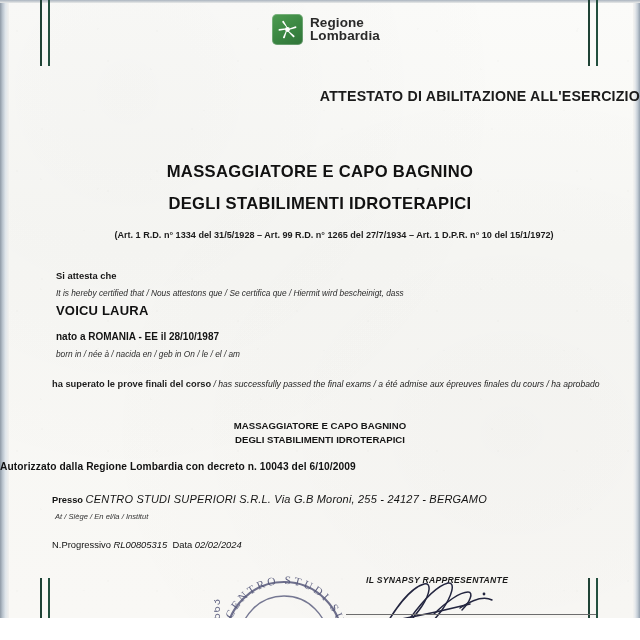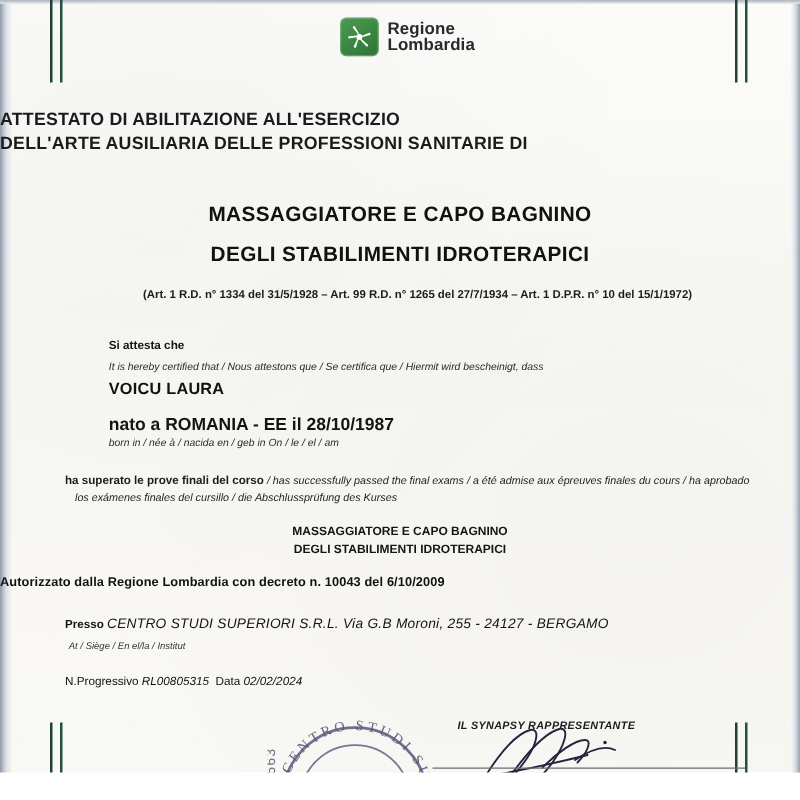--- a/index.html
+++ b/index.html
@@ -55,43 +55,43 @@
     position:relative;
   }
   .logo-mark svg{position:absolute;left:4px;top:4px;}
   .logo-text{
     font-size:13.5px;line-height:12.5px;color:#2a2a2a;font-weight:600;
     letter-spacing:.1px;
   }
   .logo-text span{display:block;}
 
   .hdr{
-    position:absolute;left:0;right:0;text-align:left;
+    position:absolute;left:0;right:0;text-align:right;
     font-size:14.2px;font-weight:bold;color:#1b1b1b;letter-spacing:.2px;
   }
   .hdr .l1{display:block;}
   .hdr .l2{display:block;margin-top:3px;}
 
   .course{
     position:absolute;left:0;right:0;text-align:center;
     font-size:16.6px;font-weight:bold;color:#111;letter-spacing:.3px;
   }
   .course .c2{display:block;margin-top:12px;}
 
   .lawline{
     position:absolute;left:0;right:0;text-align:center;
     font-size:9.1px;font-weight:bold;color:#1c1c1c;letter-spacing:0;padding-left:28px;
   }
 
   .lbl-b{font-size:9.4px;font-weight:bold;color:#151515;}
   .lbl-i{font-size:8.3px;font-style:italic;color:#2b2b2b;}
   .big-name{font-size:13px;font-weight:bold;color:#111;letter-spacing:.2px;}
-  .mid-b{font-size:14px;font-weight:bold;color:#141414;}
-
-  .abs{position:absolute;margin-left:31px;}
+  .mid-b{font-size:10px;font-weight:bold;color:#141414;}
+
+  .abs{position:absolute;}
 
   .para{
     position:absolute;left:52px;right:40px;
     font-size:8.6px;color:#1d1d1d;line-height:14px;
   }
   .para b{font-size:9.3px;margin-top:16px;}
   .para i{font-style:italic;}
 
   .coursemini{
     position:absolute;left:0;right:0;text-align:center;
@@ -164,40 +164,38 @@
       </svg>
     </div>
     <div class="logo-text">
       <span>Regione</span>
       <span>Lombardia</span>
     </div>
   </div>
 
   <div class="hdr" style="top:88px;">
     <span class="l1">ATTESTATO DI ABILITAZIONE ALL'ESERCIZIO</span>
-    <span class="l2">DELL'ARTE AUSILIARIA DELLE PROFESSIONI SANITARIE DI</span>
   </div>
 
   <div class="course" style="top:162px;">
     <span class="c1">MASSAGGIATORE E CAPO BAGNINO</span>
     <span class="c2">DEGLI STABILIMENTI IDROTERAPICI</span>
   </div>
 
   <div class="lawline" style="top:230px;">(Art. 1 R.D. n° 1334 del 31/5/1928 – Art. 99 R.D. n° 1265 del 27/7/1934 – Art. 1 D.P.R. n° 10 del 15/1/1972)</div>
 
   <div class="abs lbl-b" style="left:56px;top:270px;">Si attesta che</div>
   <div class="abs lbl-i" style="left:56px;top:288px;">It is hereby certified that / Nous attestons que / Se certifica que / Hiermit wird bescheinigt, dass</div>
   <div class="abs big-name" style="left:56px;top:303px;">VOICU LAURA</div>
 
   <div class="abs mid-b" style="left:56px;top:331px;">nato a ROMANIA - EE il 28/10/1987</div>
   <div class="abs lbl-i" style="left:56px;top:349px;">born in / née à / nacida en / geb in On / le / el / am</div>
 
   <div class="para" style="top:377px;">
     <b>ha superato le prove finali del corso</b><i> / has successfully passed the final exams / a été admise aux épreuves finales du cours / ha aprobado</i><br>
-    <i style="display:inline-block;margin-left:8px;">los exámenes finales del cursillo / die Abschlussprüfung des Kurses</i>
   </div>
 
   <div class="coursemini" style="top:419px;">
     <div>MASSAGGIATORE E CAPO BAGNINO</div>
     <div>DEGLI STABILIMENTI IDROTERAPICI</div>
   </div>
 
   <div class="auth" style="top:461px;">Autorizzato dalla Regione Lombardia con decreto n. 10043 del 6/10/2009</div>
 
   <div class="presso" style="top:493px;">

